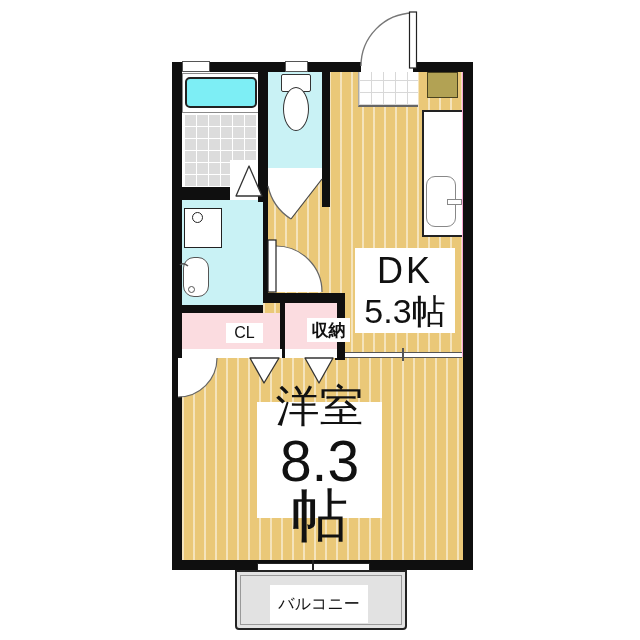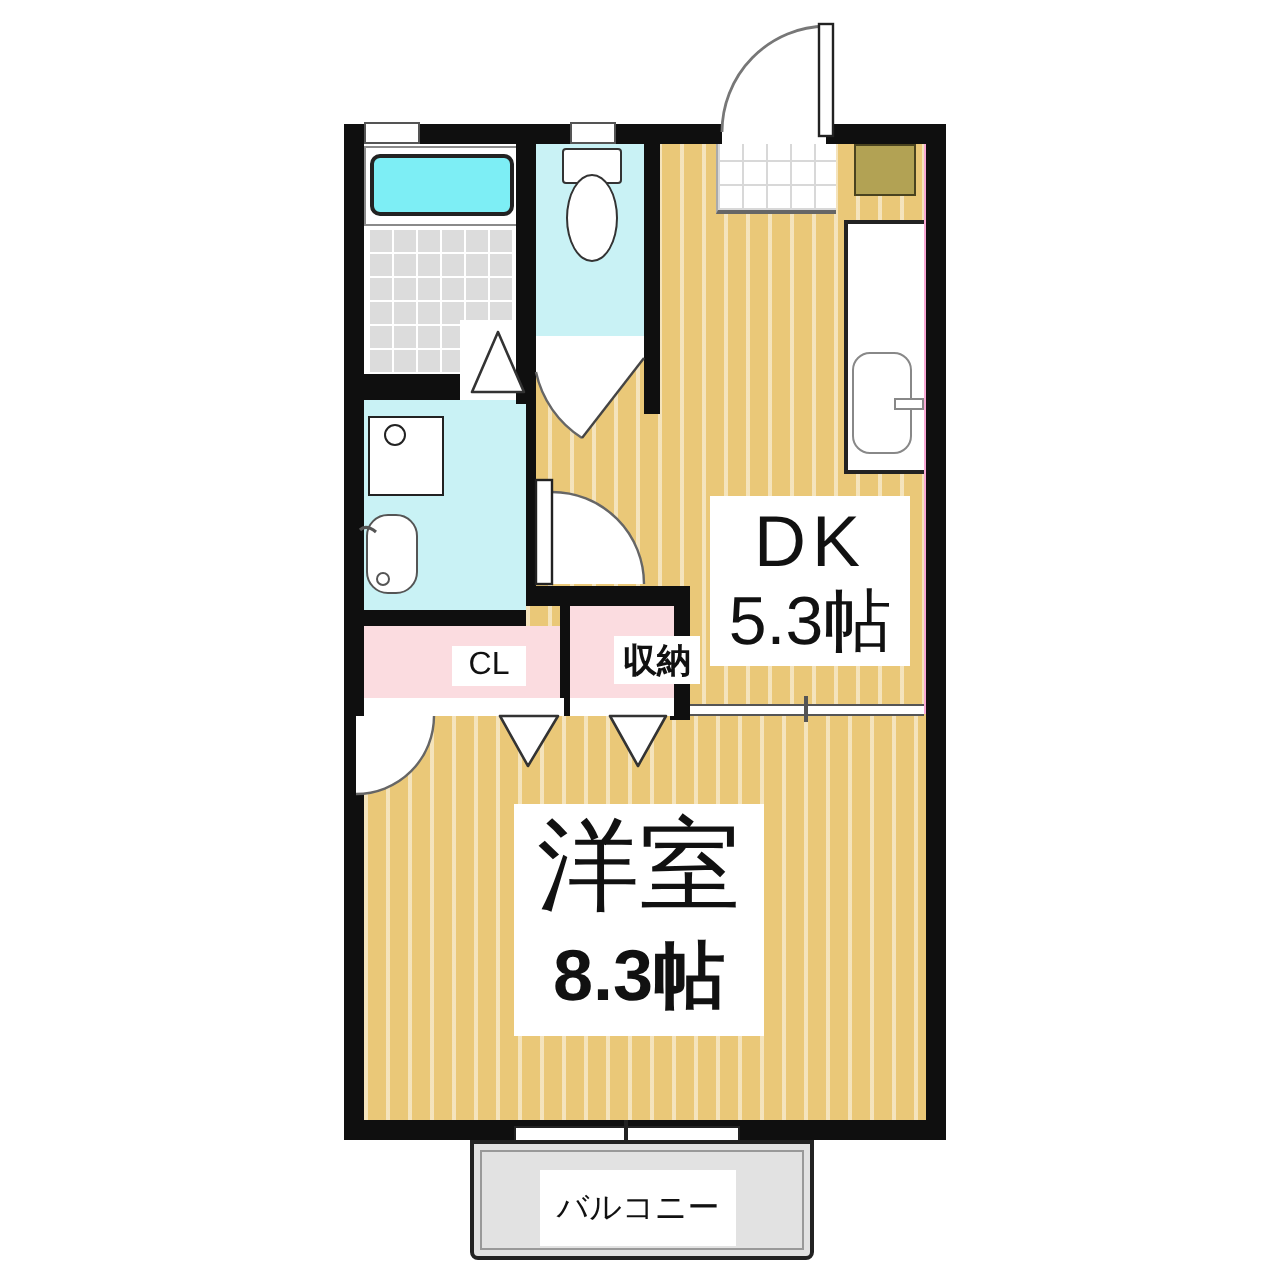--- a/index.html
+++ b/index.html
@@ -56,22 +56,22 @@
   #faucet{left:265px;top:127px;width:15px;height:6px;background:#fff;border:1px solid #888;}
   
   #divider{left:163px;top:280px;width:117px;height:6px;background:#fff;border-top:1.5px solid #555;border-bottom:1.5px solid #555;}
   #divider-tick{left:220px;top:276px;width:2px;height:13px;background:#555;}
   
   .label-box{background:var(--label-bg);display:flex;flex-direction:column;align-items:center;justify-content:center;text-align:center;}
   #dk-label{left:173px;top:176px;width:100px;height:85px;}
   #dk-label .l1{font-size:36px;line-height:40px;letter-spacing:3px;}
   #dk-label .l2{font-size:34px;line-height:40px;}
   #main-label{left:75px;top:330px;width:125px;height:116px;}
-  #main-label .l1{font-size:51px;line-height:56px;}
-  #main-label .l2{font-size:36px;line-height:54px;font-weight:bold;}
+  #main-label .l1{font-size:44px;line-height:56px;}
+  #main-label .l2{font-size:57px;line-height:54px;}
   #cl-label{left:28px;top:251px;width:37px;height:20px;font-size:16px;margin-left:16px;}
   #storage-label{left:125px;top:246px;width:43px;height:24px;font-size:17px;font-weight:bold;}
   
   .window{background:#fff;border:1px solid #555;}
   #win-bath{left:182px;top:61px;width:28px;height:11px;}
   #win-toilet{left:285px;top:61px;width:23px;height:11px;}
   #entry-gap{left:361px;top:62px;width:52px;height:10px;background:#fff;}
   #balcony-window{left:257px;top:563px;width:113px;height:9px;background:#fff;border:1px solid #222;}
   #balcony-window-tick{left:312px;top:560px;width:2px;height:14px;background:#222;}
   

